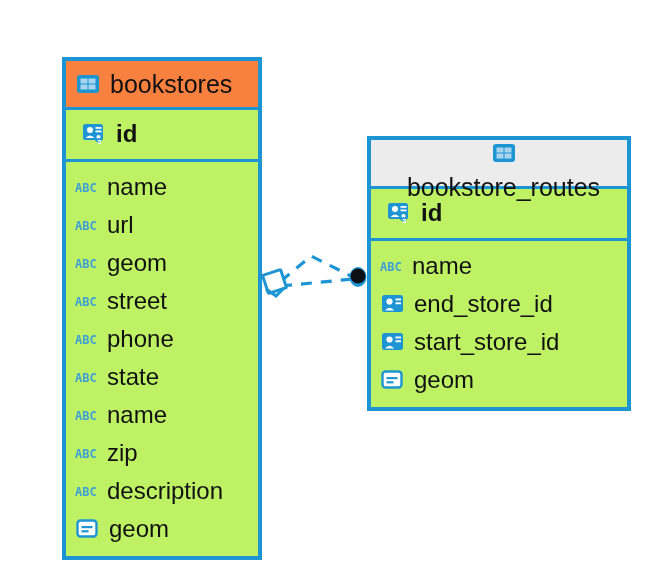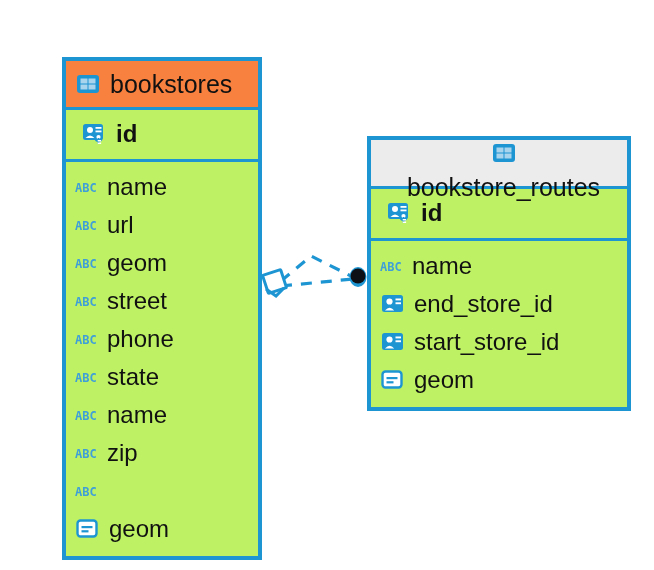--- a/index.html
+++ b/index.html
@@ -203,20 +203,21 @@
         <svg class="icon small" viewBox="0 0 26 20">
           <text x="0" y="15" font-family="'DejaVu Sans Mono', monospace" font-size="13" font-weight="bold" fill="#3f9fd8">ABC</text>
         </svg>
         <span class="field-label">zip</span>
       </div>
 
       <div class="field-row">
         <svg class="icon small" viewBox="0 0 26 20">
           <text x="0" y="15" font-family="'DejaVu Sans Mono', monospace" font-size="13" font-weight="bold" fill="#3f9fd8">ABC</text>
         </svg>
+        <span class="field-label">description</span>
       </div>
 
       <div class="field-row">
         <svg class="icon" viewBox="0 0 26 26">
           <rect x="2.5" y="4.5" width="19" height="16" rx="3" fill="#ffffff" stroke="#1e95d3" stroke-width="2.4"></rect>
           <rect x="6.5" y="10" width="11" height="2.2" fill="#1e95d3"></rect>
           <rect x="6.5" y="14.2" width="7" height="2.2" fill="#1e95d3"></rect>
         </svg>
         <span class="field-label">geom</span>
       </div>

